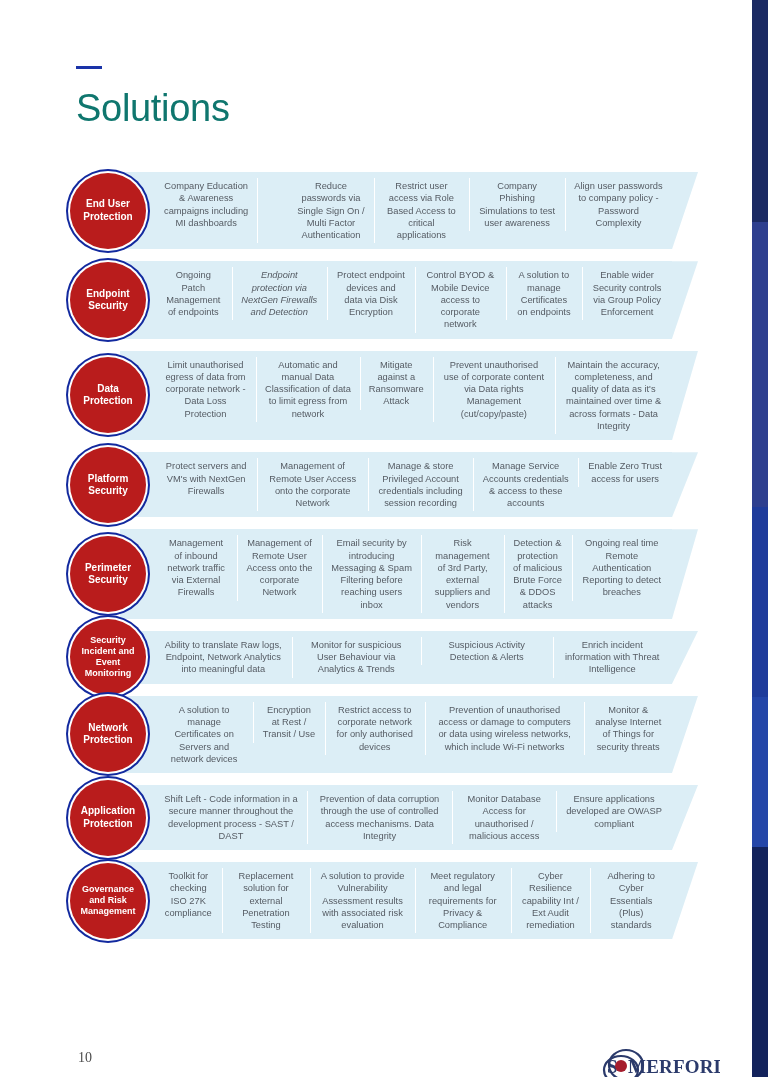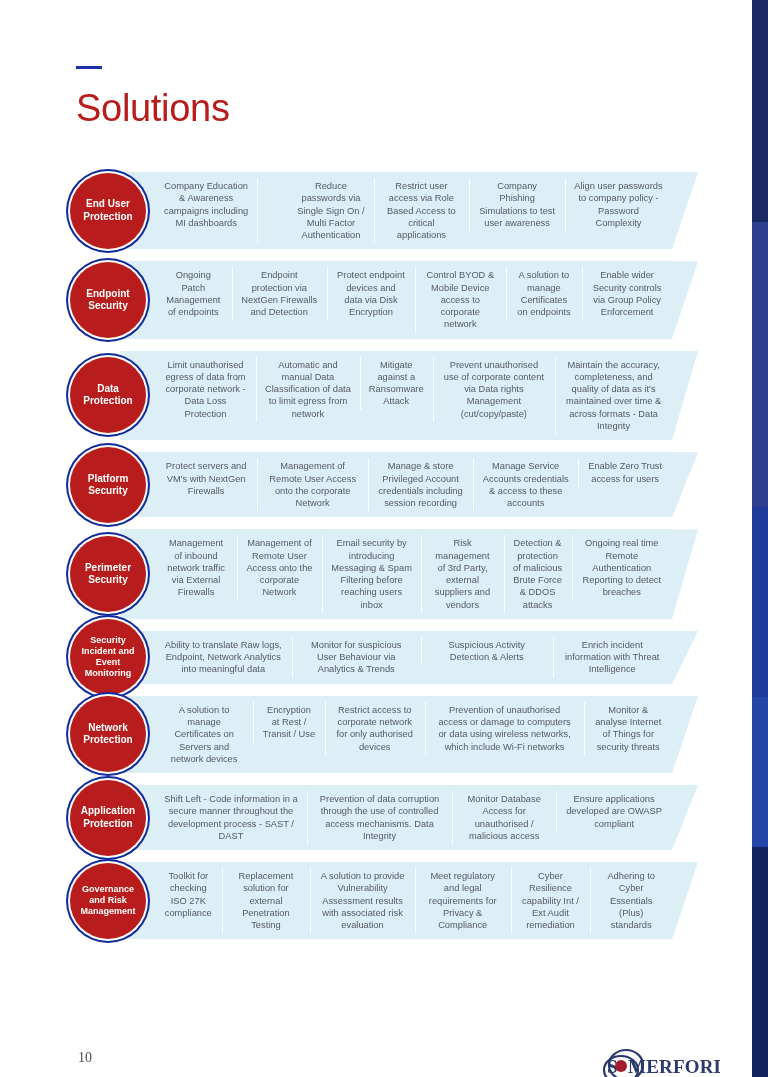--- a/index.html
+++ b/index.html
@@ -42,21 +42,21 @@
     top: 66px;
   }
   .title-rule {
     width: 26px;
     height: 3px;
     background: #1a33a8;
     margin-bottom: 20px;
   }
   .slide-title {
     font-size: 38px;
-    color: #b91c1c;
+    color: #0f766e;
     font-weight: 400;
     letter-spacing: -0.3px;
     line-height: 1;
     white-space: nowrap;
   }
 
   
   #rows {
     position: absolute;
     left: 70px;
@@ -193,21 +193,21 @@
         <div class="band-arrow"></div>
       </div>
       <div class="badge">
         <div class="badge-label">End User Protection</div>
       </div>
     </div>
     <div class="row">
       <div class="band">
         <div class="band-inner">
           <div class="cell cell-pad-first" style="flex: 1 1 115px;">Ongoing Patch Management of endpoints</div>
-          <div class="cell" style="flex: 1 1 100px;">Endpoint protection via NextGen Firewalls and Detection</div>
+          <div class="cell" style="flex: 1 1 100px; font-style: italic;">Endpoint protection via NextGen Firewalls and Detection</div>
           <div class="cell" style="flex: 1 1 92px;">Protect endpoint devices and data via Disk Encryption</div>
           <div class="cell" style="flex: 1 1 95px;">Control BYOD &amp; Mobile Device access to corporate network</div>
           <div class="cell" style="flex: 1 1 80px;">A solution to manage Certificates on endpoints</div>
           <div class="cell" style="flex: 1 1 94px;">Enable wider Security controls via Group Policy Enforcement</div>
         </div>
         <div class="band-arrow"></div>
       </div>
       <div class="badge">
         <div class="badge-label">Endpoint Security</div>
       </div>

